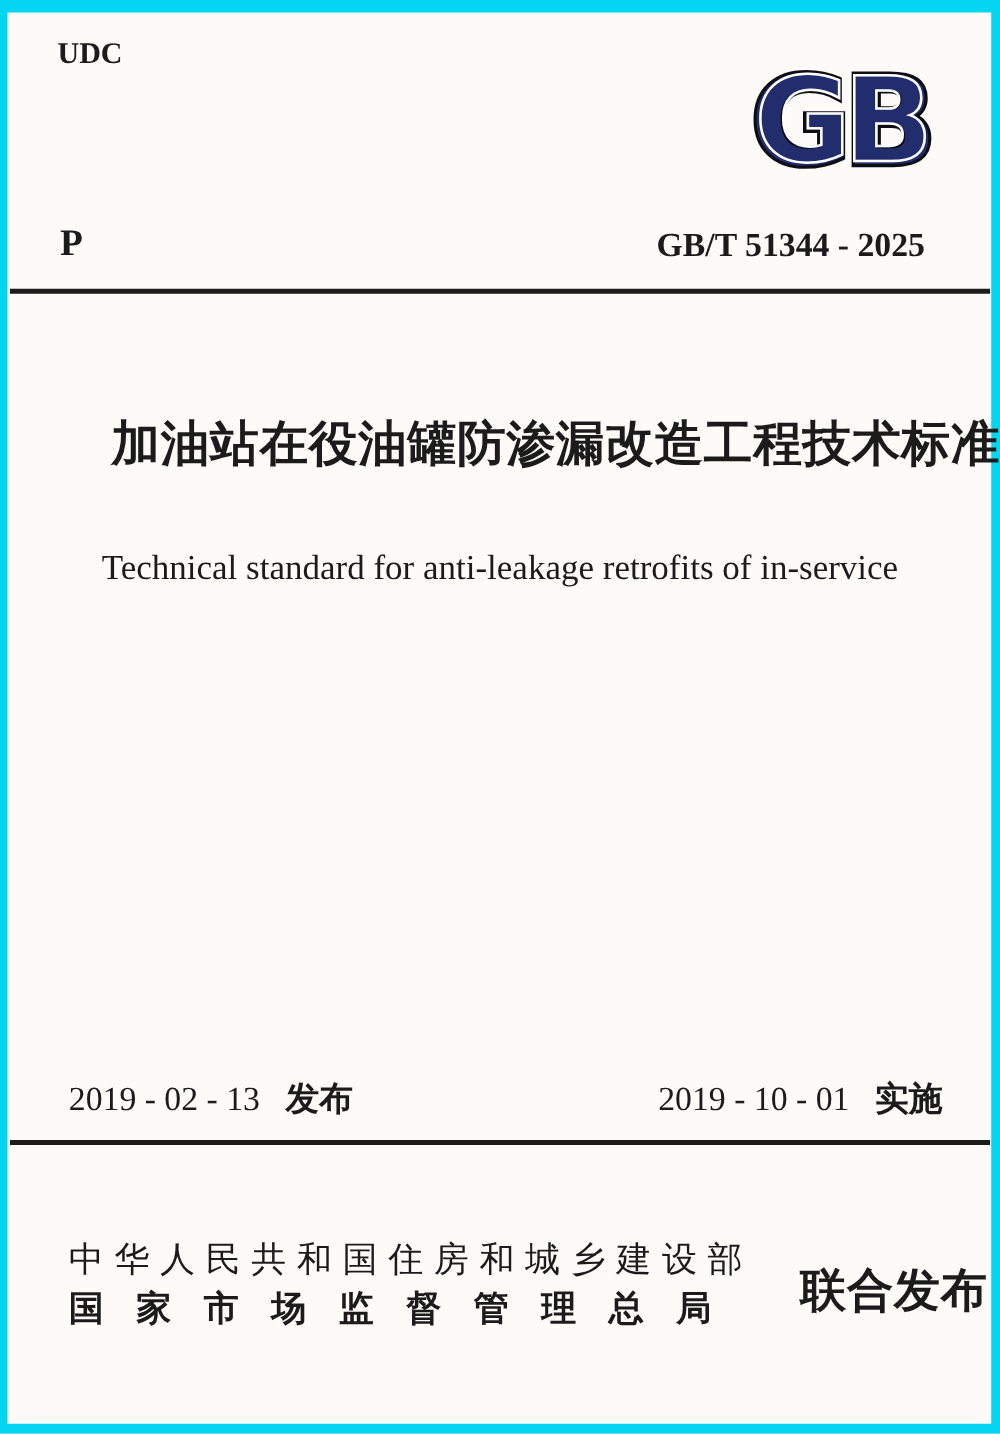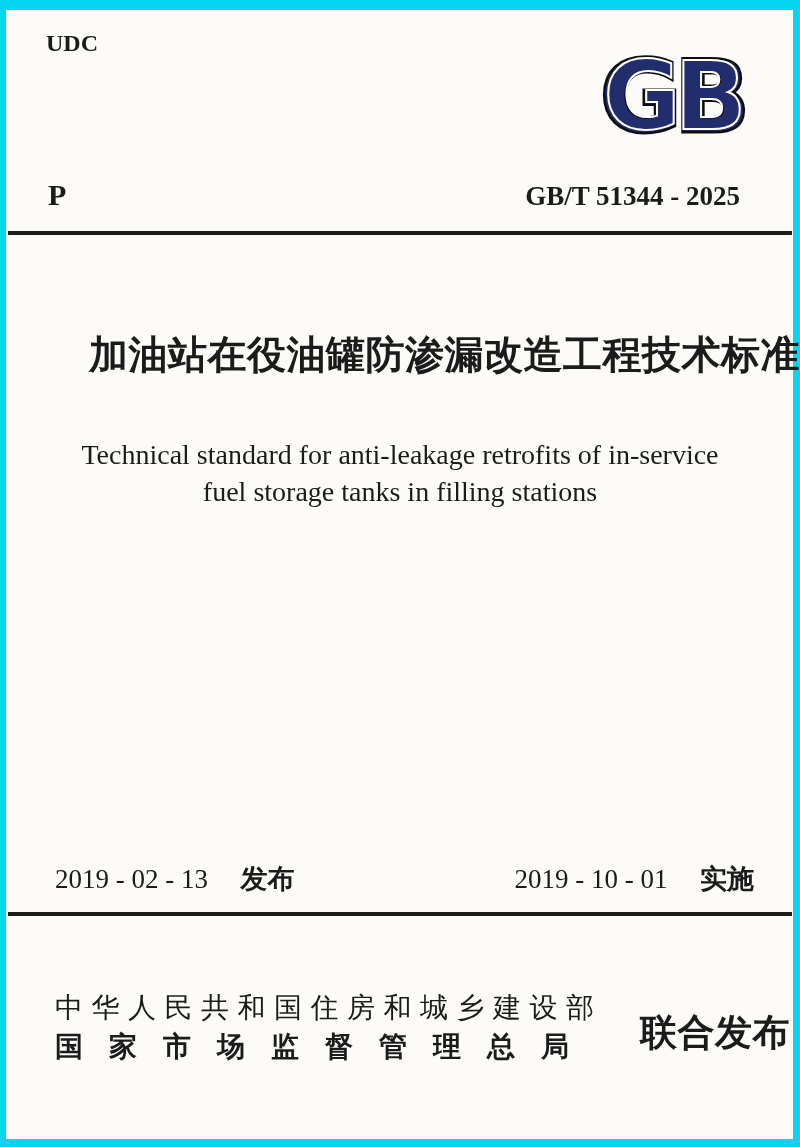--- a/index.html
+++ b/index.html
@@ -62,21 +62,21 @@
     font-size: 28px; line-height: 37px; font-weight: 500; margin-top: 19px;
   }
 
   .date-row-left  { left: 55px; top: 861px; white-space: nowrap; }
   .date-row-right { right: 46px; top: 861px; white-space: nowrap; }
   .date-value {
     font-family: "Liberation Serif", "DejaVu Serif", serif;
     font-weight: normal; font-size: 27px;
   }
   .date-label {
-    font-weight: bold; font-size: 27px; margin-left: 28px;
+    font-weight: bold; font-size: 27px; margin-left: 16px;
   }
 
   .publisher-1 {
     left: 55px; top: 989px;
     font-size: 28px; font-weight: normal; letter-spacing: 8.5px;
     white-space: nowrap;
   }
   .publisher-2 {
     left: 55px; top: 1028px;
     font-size: 28px; font-weight: bold; letter-spacing: 26px;
@@ -111,21 +111,20 @@
       <div class="abs p-code">P</div>
 
       <div class="abs std-number">GB/T 51344 - 2025</div>
 
       <div class="abs rule rule-top"></div>
 
       <div class="abs title-cn">加油站在役油罐防渗漏改造工程技术标准</div>
 
       <div class="abs title-en">
         <div>Technical standard for anti-leakage retrofits of in-service</div>
-        <div>fuel storage tanks in filling stations</div>
       </div>
 
       <div class="abs date-row-left">
         <span class="date-value">2019 - 02 - 13</span>
         <span class="date-label">发布</span>
       </div>
       <div class="abs date-row-right">
         <span class="date-value">2019 - 10 - 01</span>
         <span class="date-label">实施</span>
       </div>

